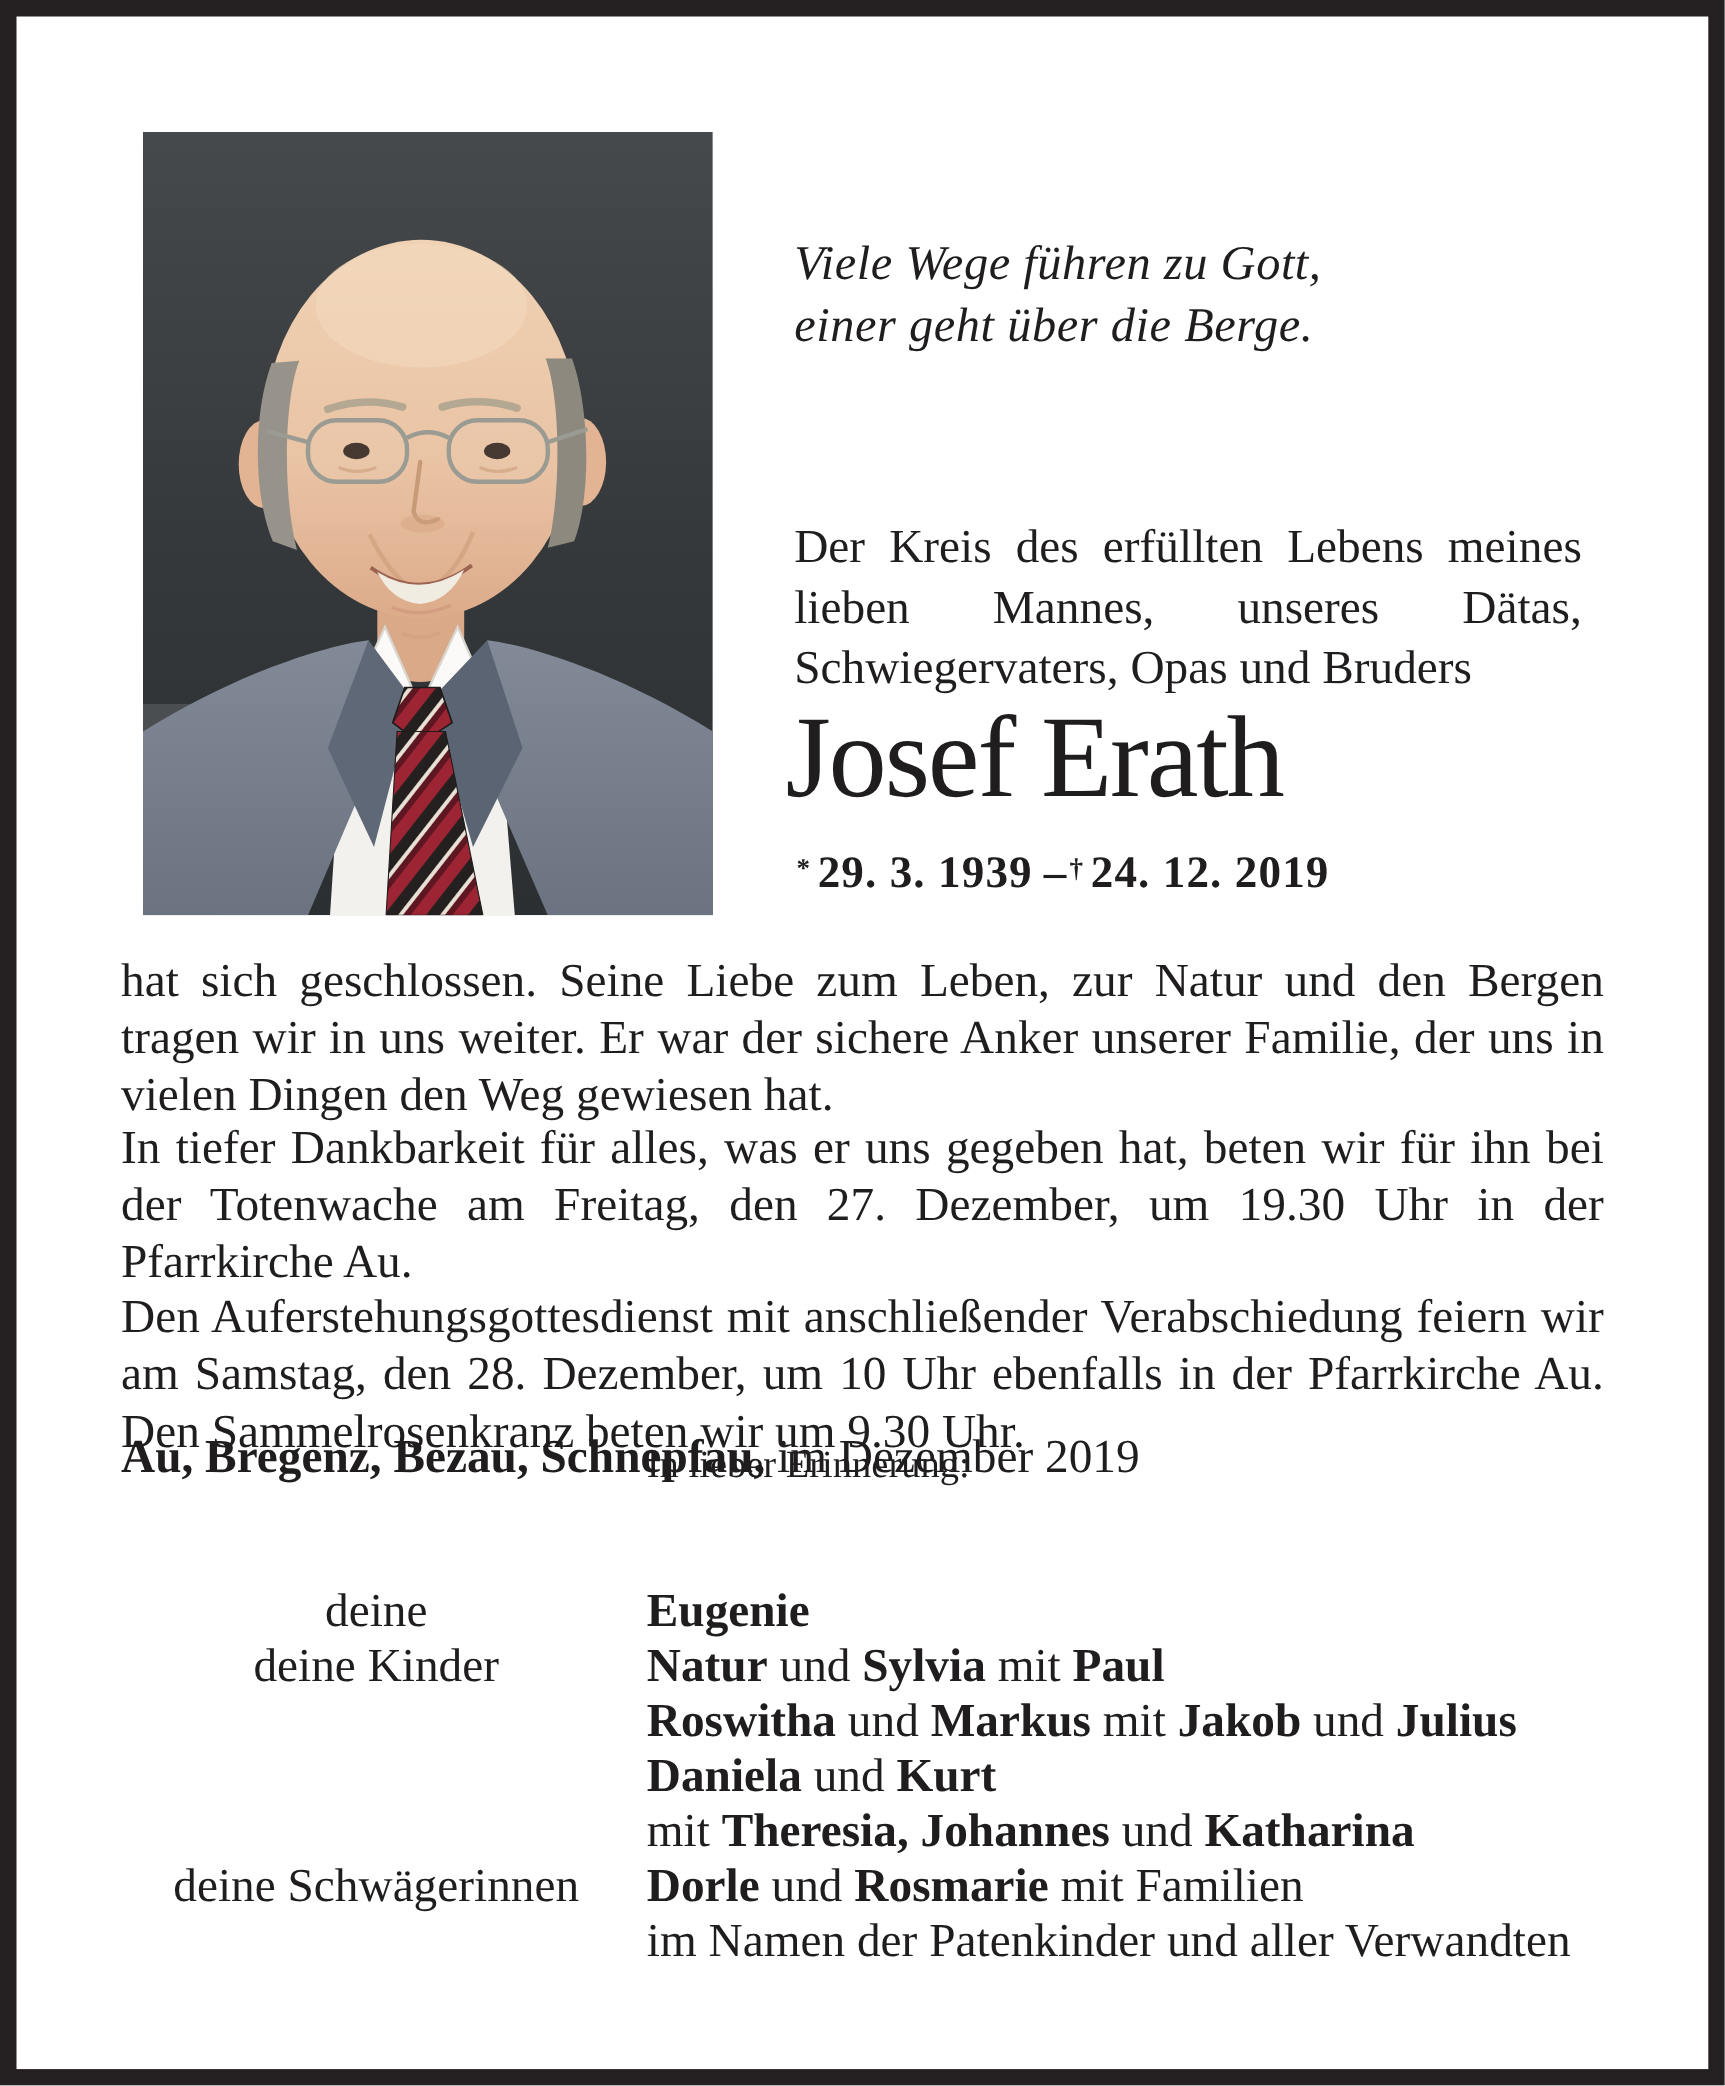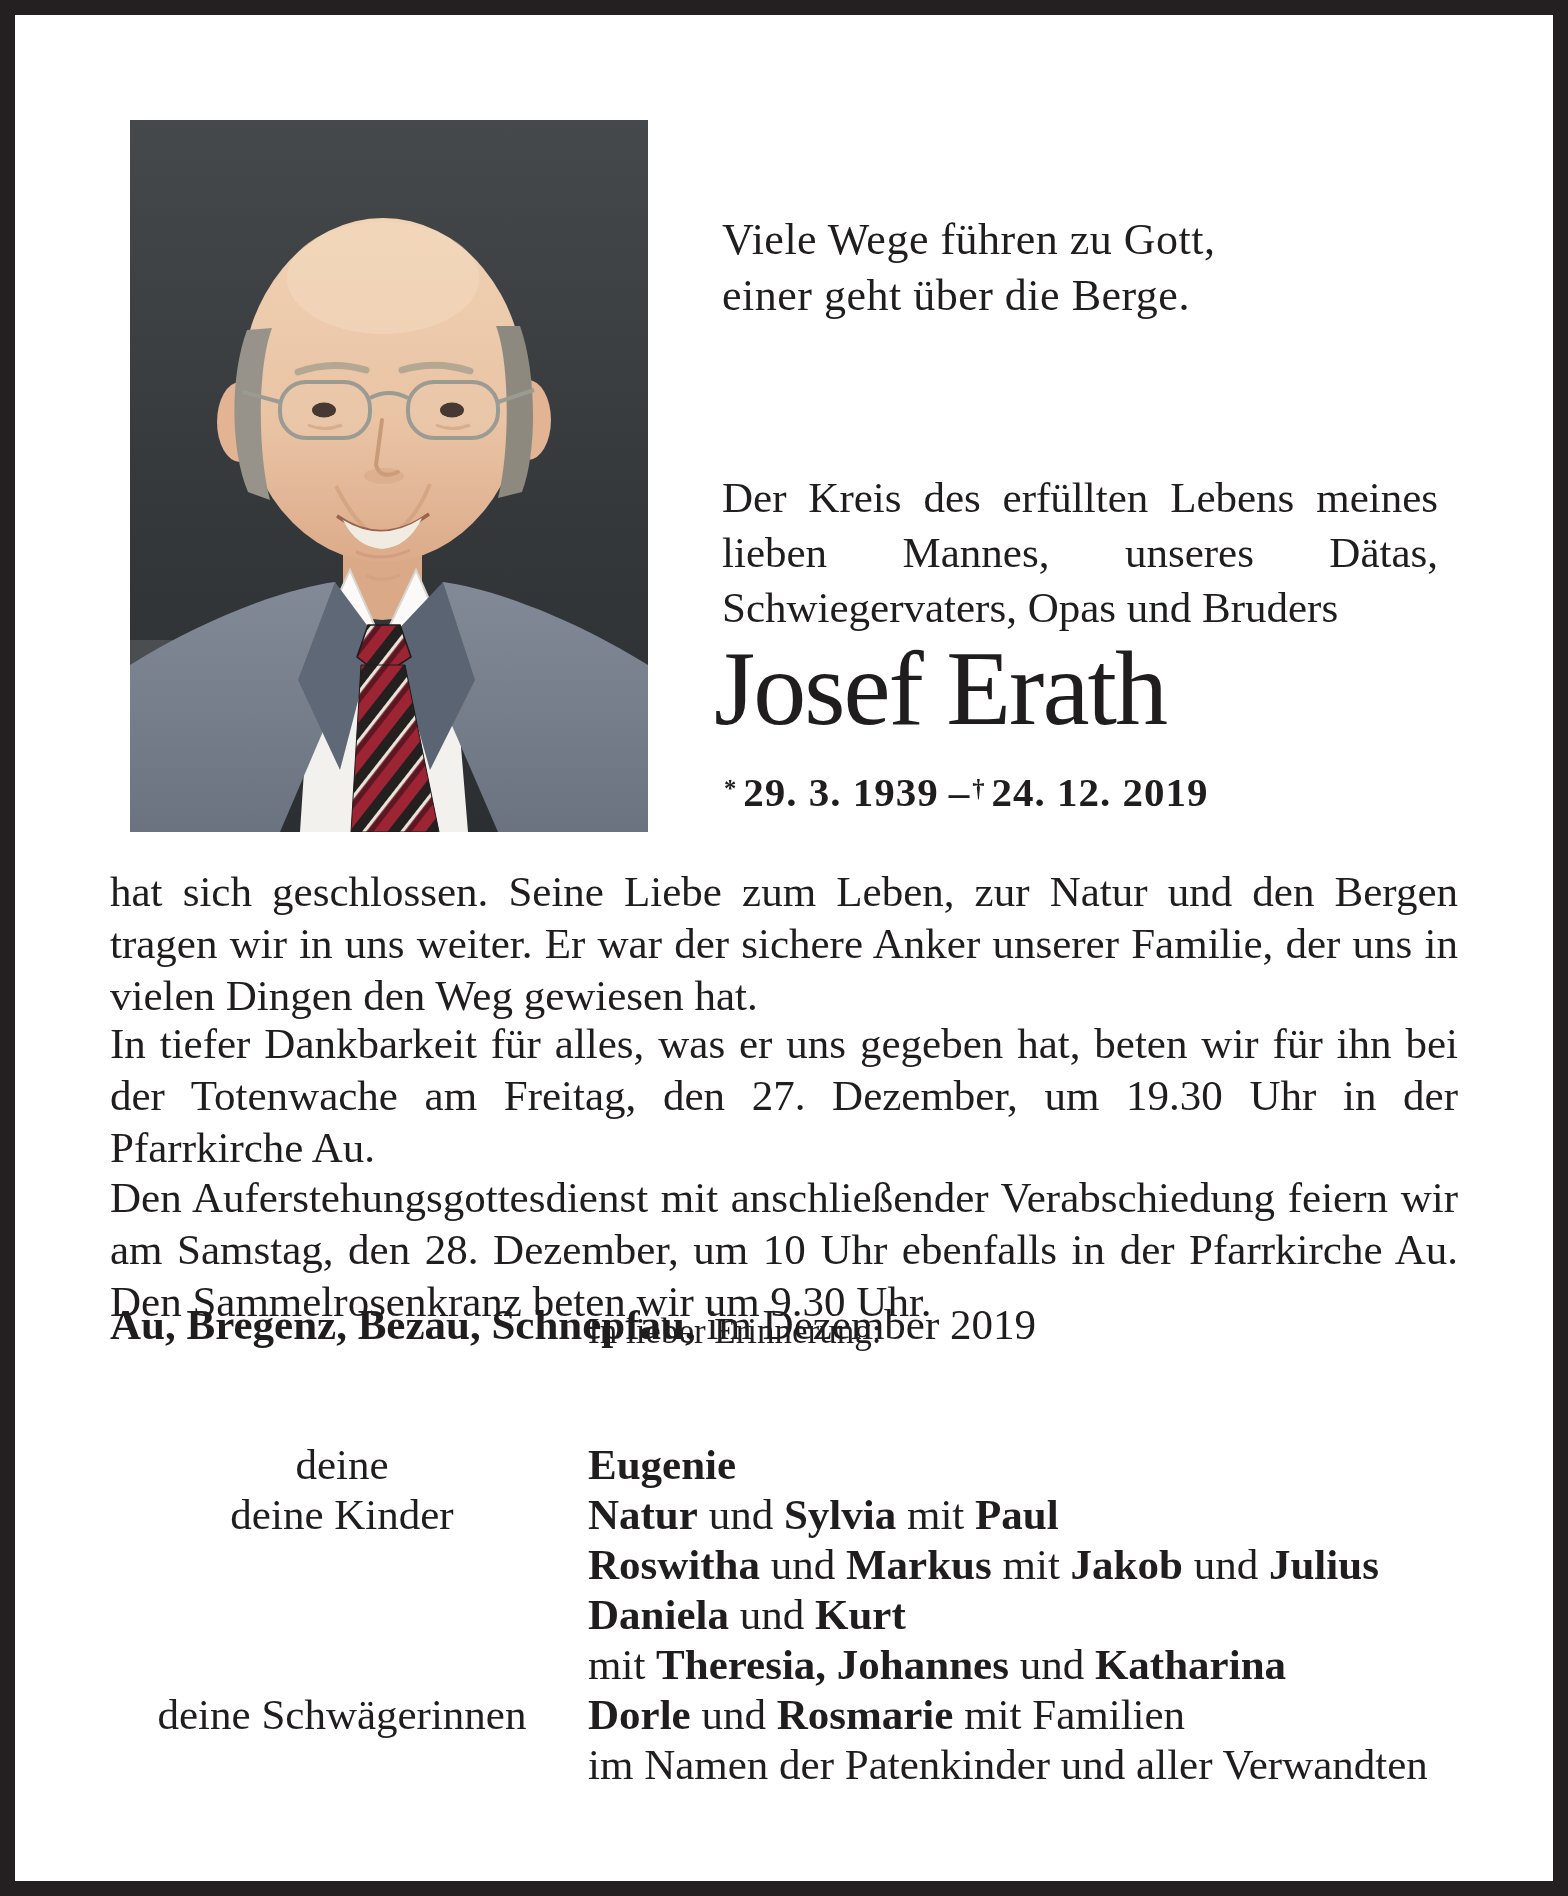--- a/index.html
+++ b/index.html
@@ -15,21 +15,21 @@
     position: absolute; inset: 0;
     border: 15px solid #241f21;
     box-sizing: border-box;
   }
   .photo {
     position: absolute; left: 130px; top: 120px;
     width: 518px; height: 712px;
   }
   .quote {
     position: absolute; left: 722px; top: 212px;
-    font-size: 44px; line-height: 1.28;
+    font-style: italic; font-size: 44px; line-height: 1.28;
     letter-spacing: 0.5px;
   }
   .intro {
     position: absolute; left: 722px; top: 470px; width: 716px;
     font-size: 43px; line-height: 55px;
     text-align: justify;
   }
   .deceased-name {
     position: absolute; left: 714px; top: 636px;
     font-size: 106px; line-height: 1; letter-spacing: -2px;

